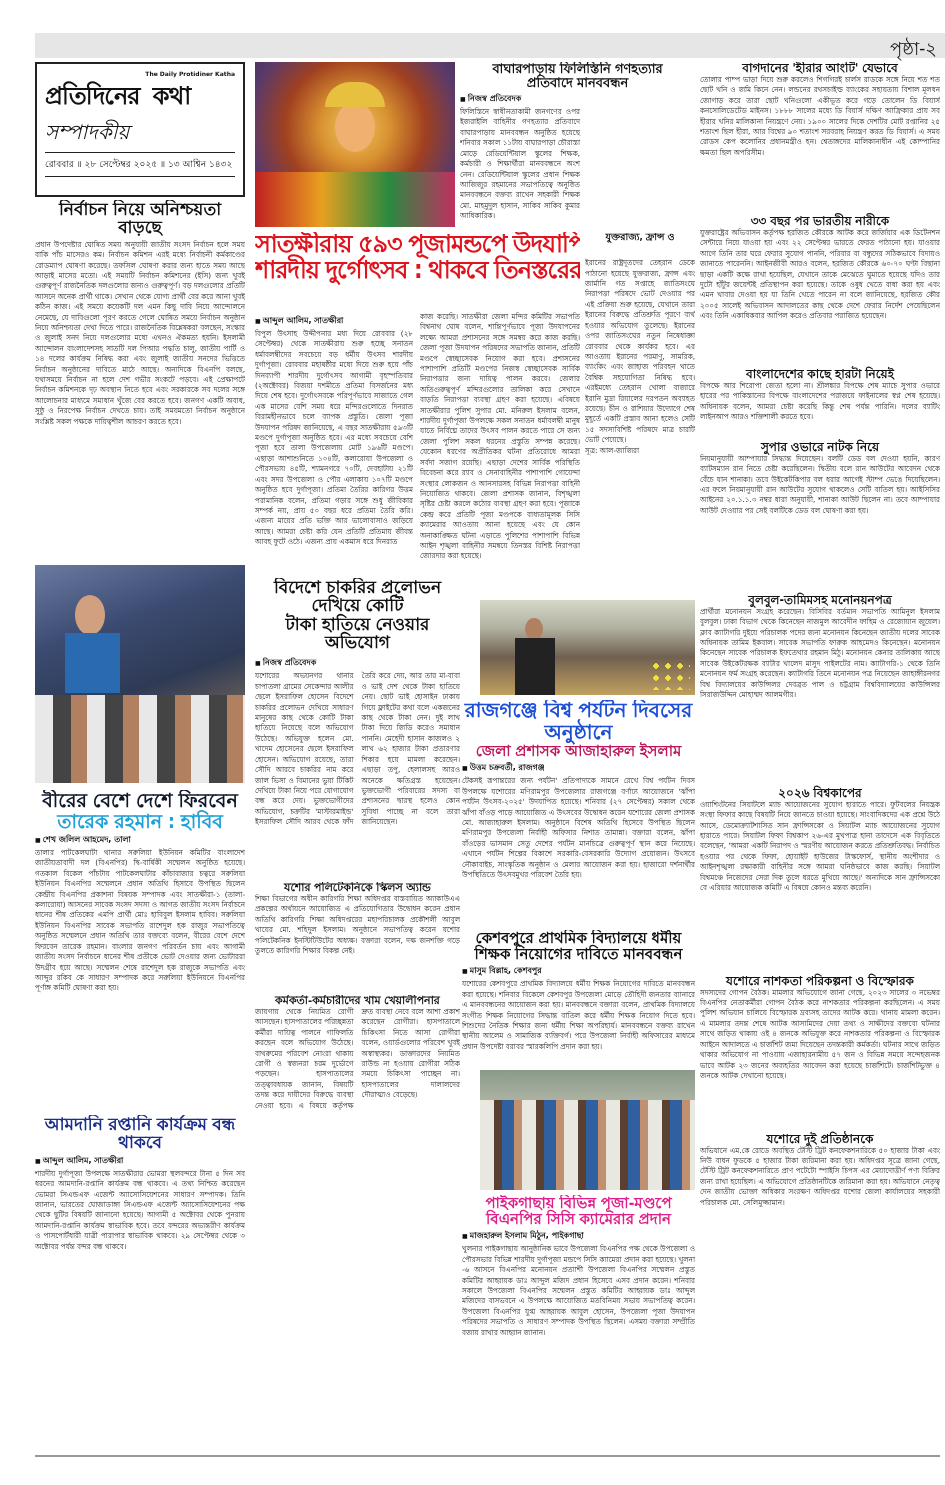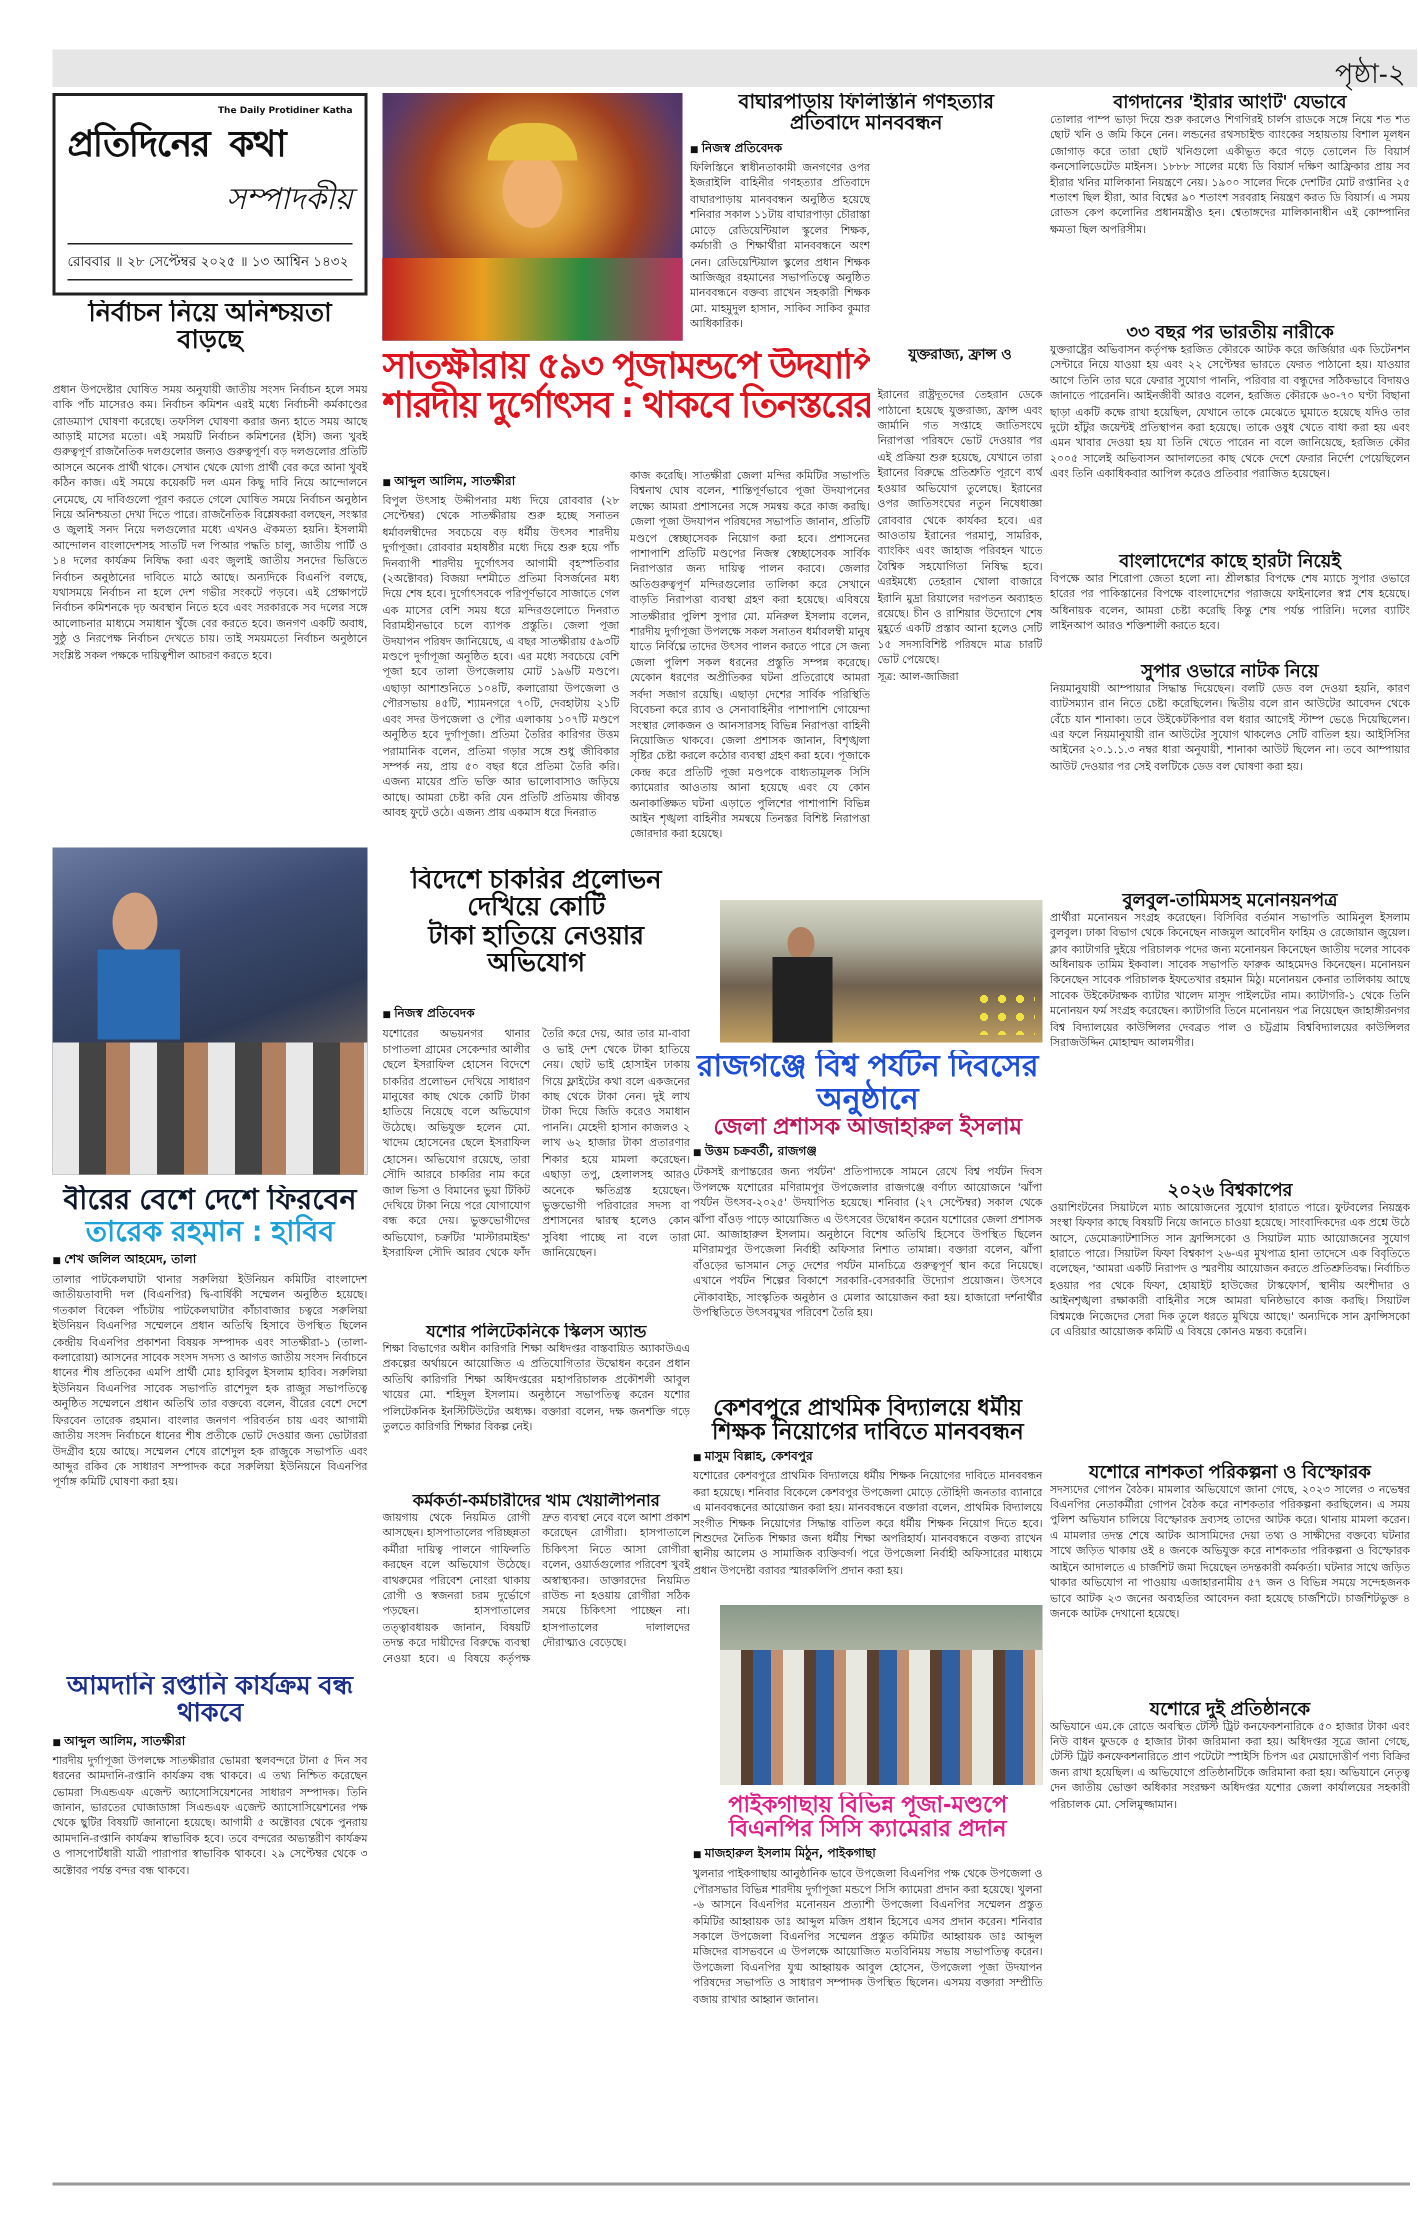--- a/index.html
+++ b/index.html
@@ -8,39 +8,39 @@
 .pageno{position:absolute;right:8px;top:35px;font-size:18px;font-family:"DejaVu Serif",serif}
 .col{position:absolute;overflow:hidden}
 .txt{font-size:7.2px;line-height:10.4px;text-align:justify;color:#222;font-family:"DejaVu Sans",sans-serif}
 .by{font-size:8px;font-weight:bold;margin:2px 0}
 .by:before{content:"■ ";font-size:6px}
 .h{font-weight:bold;text-align:center;line-height:1.08;font-family:"DejaVu Sans Condensed","DejaVu Sans",sans-serif}
 .photo{position:absolute;background-size:cover}
 .masthead{position:absolute;left:35px;top:62px;width:210px;height:135px;border:2px solid #222;padding:4px 8px}
 .mast-title{font-size:24px;font-weight:bold;letter-spacing:-1px;font-family:Liberation Mono, monospace}
 .mast-en{font-size:6px;text-align:right;font-weight:bold;margin-top:2px}
-.mast-sub{font-size:20px;font-style:italic;text-align:right;font-family:"DejaVu Serif",serif;border-bottom:1px solid #222;padding-bottom:12px}
+.mast-sub{font-size:20px;font-style:italic;text-align:left;font-family:"DejaVu Serif",serif;border-bottom:1px solid #222;padding-bottom:2px}
 .mast-date{font-size:9px;text-align:left;padding:4px 0;border-bottom:1px solid #222}
 .rule{position:absolute;background:#999}
 </style>
 </head>
 <body>
 
 <div class="topbar"></div>
 <div class="pageno">পৃষ্ঠা-২</div>
 
 <div class="masthead">
   <div class="mast-en">The Daily Protidiner Katha</div>
   <div class="mast-title">প্রতিদিনের কথা</div>
   <div class="mast-sub">সম্পাদকীয়</div>
   <div class="mast-date">রোববার ॥ ২৮ সেপ্টেম্বর ২০২৫ ॥ ১৩ আশ্বিন ১৪৩২</div>
 </div>
 
 <div class="col" style="left:35px;top:200px;width:210px;height:360px">
-  <div class="h" style="font-size:17px;margin-bottom:18px">নির্বাচন নিয়ে অনিশ্চয়তা বাড়ছে</div>
+  <div class="h" style="font-size:17px;margin-bottom:3px">নির্বাচন নিয়ে অনিশ্চয়তা বাড়ছে</div>
   <div class="txt">প্রধান উপদেষ্টার ঘোষিত সময় অনুযায়ী জাতীয় সংসদ নির্বাচন হলে সময় বাকি পাঁচ মাসেরও কম। নির্বাচন কমিশন এরই মধ্যে নির্বাচনী কর্মকাণ্ডের রোডম্যাপ ঘোষণা করেছে। তফসিল ঘোষণা করার জন্য হাতে সময় আছে আড়াই মাসের মতো। এই সময়টি নির্বাচন কমিশনের (ইসি) জন্য খুবই গুরুত্বপূর্ণ রাজনৈতিক দলগুলোর জন্যও গুরুত্বপূর্ণ। বড় দলগুলোর প্রতিটি আসনে অনেক প্রার্থী থাকে। সেখান থেকে যোগ্য প্রার্থী বের করে আনা খুবই কঠিন কাজ। এই সময়ে কয়েকটি দল এমন কিছু দাবি নিয়ে আন্দোলনে নেমেছে, যে দাবিগুলো পূরণ করতে গেলে ঘোষিত সময়ে নির্বাচন অনুষ্ঠান নিয়ে অনিশ্চয়তা দেখা দিতে পারে। রাজনৈতিক বিশ্লেষকরা বলছেন, সংস্কার ও জুলাই সনদ নিয়ে দলগুলোর মধ্যে এখনও ঐকমত্য হয়নি। ইসলামী আন্দোলন বাংলাদেশসহ সাতটি দল পিআর পদ্ধতি চালু, জাতীয় পার্টি ও ১৪ দলের কার্যক্রম নিষিদ্ধ করা এবং জুলাই জাতীয় সনদের ভিত্তিতে নির্বাচন অনুষ্ঠানের দাবিতে মাঠে আছে। অন্যদিকে বিএনপি বলছে, যথাসময়ে নির্বাচন না হলে দেশ গভীর সংকটে পড়বে। এই প্রেক্ষাপটে নির্বাচন কমিশনকে দৃঢ় অবস্থান নিতে হবে এবং সরকারকে সব দলের সঙ্গে আলোচনার মাধ্যমে সমাধান খুঁজে বের করতে হবে। জনগণ একটি অবাধ, সুষ্ঠু ও নিরপেক্ষ নির্বাচন দেখতে চায়। তাই সময়মতো নির্বাচন অনুষ্ঠানে সংশ্লিষ্ট সকল পক্ষকে দায়িত্বশীল আচরণ করতে হবে।</div>
 </div>
 
 <div class="photo" style="left:35px;top:565px;width:210px;height:218px;background:linear-gradient(160deg,#6a7aa0 0%,#3b4a70 30%,#2e3a55 55%,#7a6a5a 80%,#4a3a2a 100%)">
   <div style="position:absolute;left:40px;top:30px;width:30px;height:40px;border-radius:50%;background:#d0a080"></div>
   <div style="position:absolute;left:30px;top:68px;width:55px;height:60px;background:#2a6ab0"></div>
   <div style="position:absolute;left:0;top:130px;width:210px;height:88px;background:repeating-linear-gradient(90deg,#e8e8e8 0 18px,#444 18px 36px,#b08060 36px 52px)"></div>
 </div>
 
 <div class="col" style="left:35px;top:790px;width:210px;height:320px">
@@ -82,21 +82,21 @@
 <div class="col" style="left:255px;top:312px;width:158px;height:250px">
   <div class="by">আব্দুল আলিম, সাতক্ষীরা</div>
   <div class="txt">বিপুল উৎসাহ উদ্দীপনার মধ্য দিয়ে রোববার (২৮ সেপ্টেম্বর) থেকে সাতক্ষীরায় শুরু হচ্ছে সনাতন ধর্মাবলম্বীদের সবচেয়ে বড় ধর্মীয় উৎসব শারদীয় দুর্গাপূজা। রোববার মহাষষ্ঠীর মধ্যে দিয়ে শুরু হয়ে পাঁচ দিনব্যাপী শারদীয় দুর্গোৎসব আগামী বৃহস্পতিবার (২অক্টোবর) বিজয়া দশমীতে প্রতিমা বিসর্জনের মধ্য দিয়ে শেষ হবে। দুর্গোৎসবকে পরিপূর্ণভাবে সাজাতে গেল এক মাসের বেশি সময় ধরে মন্দিরগুলোতে দিনরাত বিরামহীনভাবে চলে ব্যাপক প্রস্তুতি। জেলা পূজা উদযাপন পরিষদ জানিয়েছে, এ বছর সাতক্ষীরায় ৫৯৩টি মণ্ডপে দুর্গাপূজা অনুষ্ঠিত হবে। এর মধ্যে সবচেয়ে বেশি পূজা হবে তালা উপজেলায় মোট ১৯৬টি মণ্ডপে। এছাড়া আশাশুনিতে ১০৪টি, কলারোয়া উপজেলা ও পৌরসভায় ৪৫টি, শ্যামনগরে ৭০টি, দেবহাটায় ২১টি এবং সদর উপজেলা ও পৌর এলাকায় ১০৭টি মণ্ডপে অনুষ্ঠিত হবে দুর্গাপূজা। প্রতিমা তৈরির কারিগর উত্তম পরামানিক বলেন, প্রতিমা গড়ার সঙ্গে শুধু জীবিকার সম্পর্ক নয়, প্রায় ৫০ বছর ধরে প্রতিমা তৈরি করি। এজন্য মায়ের প্রতি ভক্তি আর ভালোবাসাও জড়িয়ে আছে। আমরা চেষ্টা করি যেন প্রতিটি প্রতিমায় জীবন্ত আবহ ফুটে ওঠে। এজন্য প্রায় একমাস ধরে দিনরাত</div>
 </div>
 <div class="col" style="left:420px;top:312px;width:160px;height:250px">
   <div class="txt">কাজ করেছি। সাতক্ষীরা জেলা মন্দির কমিটির সভাপতি বিশ্বনাথ ঘোষ বলেন, শান্তিপূর্ণভাবে পূজা উদযাপনের লক্ষ্যে আমরা প্রশাসনের সঙ্গে সমন্বয় করে কাজ করছি। জেলা পূজা উদযাপন পরিষদের সভাপতি জানান, প্রতিটি মণ্ডপে স্বেচ্ছাসেবক নিয়োগ করা হবে। প্রশাসনের পাশাপাশি প্রতিটি মণ্ডপের নিজস্ব স্বেচ্ছাসেবক সার্বিক নিরাপত্তার জন্য দায়িত্ব পালন করবে। জেলার অতিগুরুত্বপূর্ণ মন্দিরগুলোর তালিকা করে সেখানে বাড়তি নিরাপত্তা ব্যবস্থা গ্রহণ করা হয়েছে। এবিষয়ে সাতক্ষীরার পুলিশ সুপার মো. মনিরুল ইসলাম বলেন, শারদীয় দুর্গাপূজা উপলক্ষে সকল সনাতন ধর্মাবলম্বী মানুষ যাতে নির্বিঘ্নে তাদের উৎসব পালন করতে পারে সে জন্য জেলা পুলিশ সকল ধরনের প্রস্তুতি সম্পন্ন করেছে। যেকোন ধরণের অপ্রীতিকর ঘটনা প্রতিরোধে আমরা সর্বদা সজাগ রয়েছি। এছাড়া দেশের সার্বিক পরিস্থিতি বিবেচনা করে র‌্যাব ও সেনাবাহিনীর পাশাপাশি গোয়েন্দা সংস্থার লোকজন ও আনসারসহ বিভিন্ন নিরাপত্তা বাহিনী নিয়োজিত থাকবে। জেলা প্রশাসক জানান, বিশৃঙ্খলা সৃষ্টির চেষ্টা করলে কঠোর ব্যবস্থা গ্রহণ করা হবে। পূজাকে কেন্দ্র করে প্রতিটি পূজা মণ্ডপকে বাধ্যতামূলক সিসি ক্যামেরার আওতায় আনা হয়েছে এবং যে কোন অনাকাঙ্ক্ষিত ঘটনা এড়াতে পুলিশের পাশাপাশি বিভিন্ন আইন শৃঙ্খলা বাহিনীর সমন্বয়ে তিনস্তর বিশিষ্ট নিরাপত্তা জোরদার করা হয়েছে।</div>
 </div>
 
 <div class="col" style="left:255px;top:578px;width:205px;height:300px">
   <div class="h" style="font-size:17px">বিদেশে চাকরির প্রলোভন দেখিয়ে কোটি</div>
-  <div class="h" style="font-size:17px;margin-bottom:18px">টাকা হাতিয়ে নেওয়ার অভিযোগ</div>
+  <div class="h" style="font-size:17px;margin-bottom:5px">টাকা হাতিয়ে নেওয়ার অভিযোগ</div>
   <div class="by">নিজস্ব প্রতিবেদক</div>
   <div class="txt" style="column-count:2;column-gap:8px">যশোরের অভয়নগর থানার চাপাতলা গ্রামের সেকেন্দার আলীর ছেলে ইসরাফিল হোসেন বিদেশে চাকরির প্রলোভন দেখিয়ে সাধারণ মানুষের কাছ থেকে কোটি টাকা হাতিয়ে নিয়েছে বলে অভিযোগ উঠেছে। অভিযুক্ত হলেন মো. খাদেম হোসেনের ছেলে ইসরাফিল হোসেন। অভিযোগ রয়েছে, তারা সৌদি আরবে চাকরির নাম করে জাল ভিসা ও বিমানের ভুয়া টিকিট দেখিয়ে টাকা নিয়ে পরে যোগাযোগ বন্ধ করে দেয়। ভুক্তভোগীদের অভিযোগ, চক্রটির 'মাস্টারমাইন্ড' ইসরাফিল সৌদি আরব থেকে ফাঁদ তৈরি করে দেয়, আর তার মা-বাবা ও ভাই দেশ থেকে টাকা হাতিয়ে নেয়। ছোট ভাই হোসাইন ঢাকায় গিয়ে ফ্লাইটের কথা বলে একজনের কাছ থেকে টাকা নেন। দুই লাখ টাকা দিয়ে জিডি করেও সমাধান পাননি। মেহেদী হাসান কাজলও ২ লাখ ৬২ হাজার টাকা প্রতারণার শিকার হয়ে মামলা করেছেন। এছাড়া তপু, হেলালসহ আরও অনেকে ক্ষতিগ্রস্ত হয়েছেন। ভুক্তভোগী পরিবারের সদস্য বা প্রশাসনের দ্বারস্থ হলেও কোন সুবিধা পাচ্ছে না বলে তারা জানিয়েছেন।</div>
 </div>
 
 <div class="col" style="left:255px;top:882px;width:205px;height:108px">
   <div class="h" style="font-size:11px">যশোর পলিটেকনিকে স্কিলস অ্যান্ড</div>
   <div class="txt">শিক্ষা বিভাগের অধীন কারিগরি শিক্ষা অধিদপ্তর বাস্তবায়িত অ্যাকাউএএ প্রকল্পের অর্থায়নে আয়োজিত এ প্রতিযোগিতার উদ্বোধন করেন প্রধান অতিথি কারিগরি শিক্ষা অধিদপ্তরের মহাপরিচালক প্রকৌশলী আবুল খায়ের মো. শহিদুল ইসলাম। অনুষ্ঠানে সভাপতিত্ব করেন যশোর পলিটেকনিক ইনস্টিটিউটের অধ্যক্ষ। বক্তারা বলেন, দক্ষ জনশক্তি গড়ে তুলতে কারিগরি শিক্ষার বিকল্প নেই।</div>
 </div>
 
 <div class="col" style="left:255px;top:995px;width:205px;height:450px">

